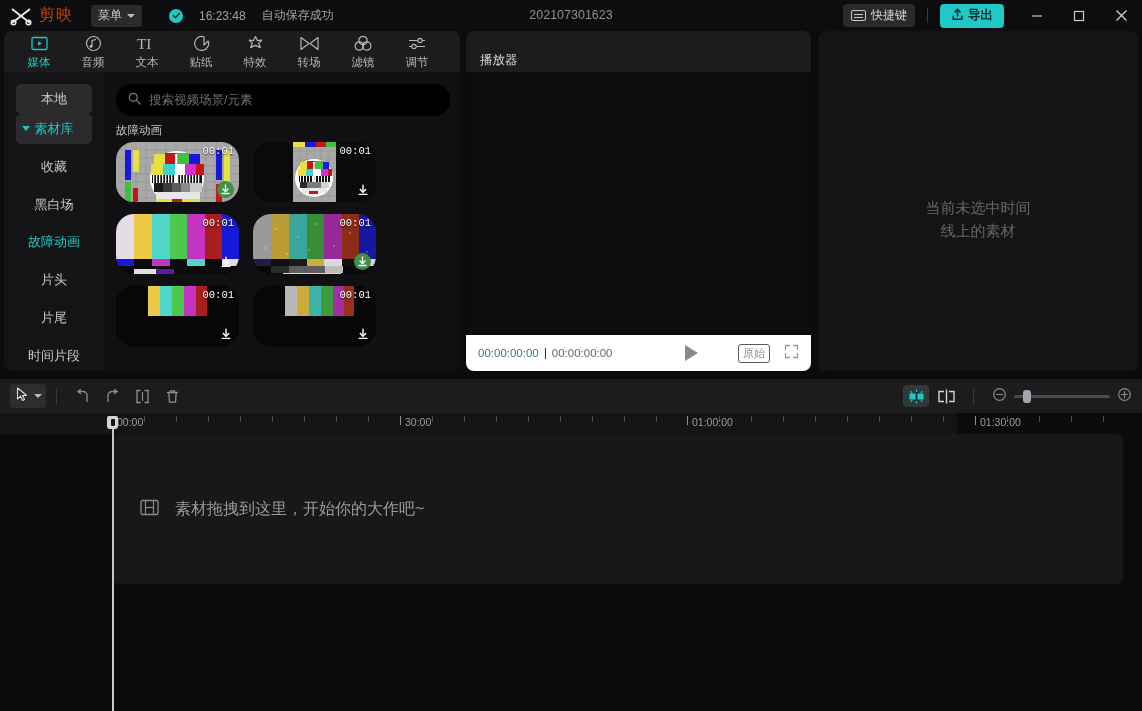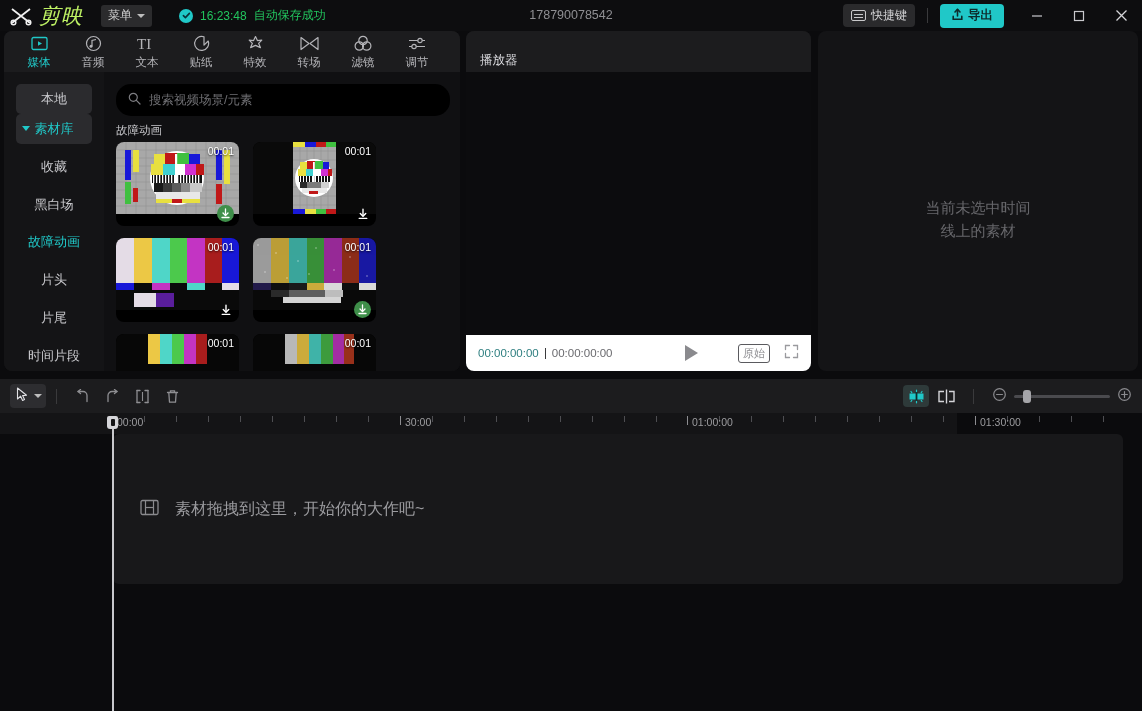--- a/index.html
+++ b/index.html
@@ -13,28 +13,28 @@
   }
   .app { position: relative; width: 1142px; height: 711px; background: #0b0b0d; }
 
   
   .titlebar {
     position: absolute; left: 0; top: 0; width: 1142px; height: 31px;
     background: #0d0d0f; display: flex; align-items: center;
   }
   .logo-wrap { display: flex; align-items: center; gap: 7px; margin-left: 10px; }
   .logo-mark { width: 22px; height: 20px; position: relative; }
-  .logo-text { font-size: 21px; color: #bef264; letter-spacing: 1px; font-weight: 500; font-style: italic; }
+  .logo-text { font-size: 16px; color: #c2410c; letter-spacing: 1px; font-weight: 500; }
   .menu-btn {
     margin-left: 18px; height: 22px; padding: 0 7px; background: #2b2b2d;
     border-radius: 3px; display: flex; align-items: center; gap: 5px;
     font-size: 12px; color: #cfcfcf; cursor: pointer;
   }
   .caret-down { width: 0; height: 0; border-left: 4px solid transparent; border-right: 4px solid transparent; border-top: 4px solid #bdbdbd; }
-  .autosave { margin-left: 27px; display: flex; align-items: center; gap: 7px; font-size: 12px; color: #22c55e; }
+  .autosave { margin-left: 27px; display: flex; align-items: center; gap: 16px; font-size: 12px; color: #a3a3a3; }
   .check-circle {
     width: 14px; height: 14px; border-radius: 50%; background: #20c8c8;
     display: flex; align-items: center; justify-content: center;
   }
   .check-circle svg { display: block; }
   .proj-title {
     position: absolute; left: 0; right: 0; top: 0; height: 31px; line-height: 31px;
     text-align: center; font-size: 12.5px; color: #8f8f93; pointer-events: none;
   }
   .tb-right { position: absolute; right: 0; top: 0; height: 31px; display: flex; align-items: center; }
@@ -97,22 +97,23 @@
     flex: 1; background: transparent; border: none; outline: none;
     color: #bfbfbf; font-size: 12.5px; font-family: inherit;
   }
   .search-box input::placeholder { color: #6f6f73; }
   .sec-title { position: absolute; left: 12px; top: 51px; font-size: 11.5px; color: #c8c8cc; }
   .grid {
     position: absolute; left: 12px; top: 70px; right: 6px; bottom: 0;
     display: flex; flex-wrap: wrap; gap: 12px 14px; align-content: flex-start; overflow: hidden;
   }
   .cell {
-    width: 123px; height: 84px; border-radius: 8px; background: #000; position: relative; overflow: hidden;
+    width: 123px; height: 60px; border-radius: 18px; background: #000; position: relative; overflow: hidden;
     cursor: pointer;
+    font-family: Liberation Mono, monospace;
   }
   .cell .dur {
     position: absolute; right: 5px; top: 3px; font-size: 10.5px; color: #fff; z-index: 4;
     text-shadow: 0 1px 2px rgba(0,0,0,.8);
   }
   .dl {
     position: absolute; right: 5px; bottom: 4px; width: 17px; height: 17px; z-index: 4;
     display: flex; align-items: center; justify-content: center;
   }
   .dl.hot { background: #3f8f4a; border-radius: 50%; }
@@ -217,21 +218,21 @@
     <div class="autosave">
       <span class="check-circle">
         <svg width="9" height="9" viewBox="0 0 9 9">
             <path d="M1.4 4.6 L3.4 6.6 L7.4 2.4" stroke="#08313a" stroke-width="1.6" fill="none" stroke-linecap="round" stroke-linejoin="round"></path>
           </svg>
       </span>
       <span>16:23:48</span>
       <span>自动保存成功</span>
     </div>
 
-    <div class="proj-title">178790078542</div>
+    <div class="proj-title">202107301623</div>
 
     <div class="tb-right">
       <div class="shortcut-btn">
         <span class="kbd-ico"></span>
         <span>快捷键</span>
       </div>
       <span class="tb-sep"></span>
       <div class="export-btn">
         <span>
           <svg width="13" height="13" viewBox="0 0 13 13">

